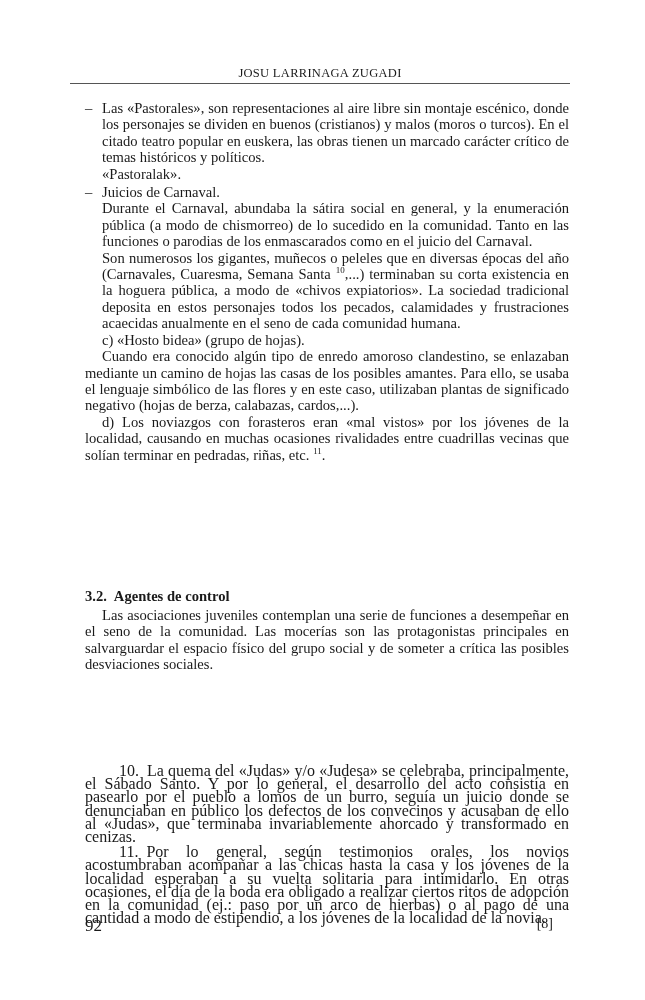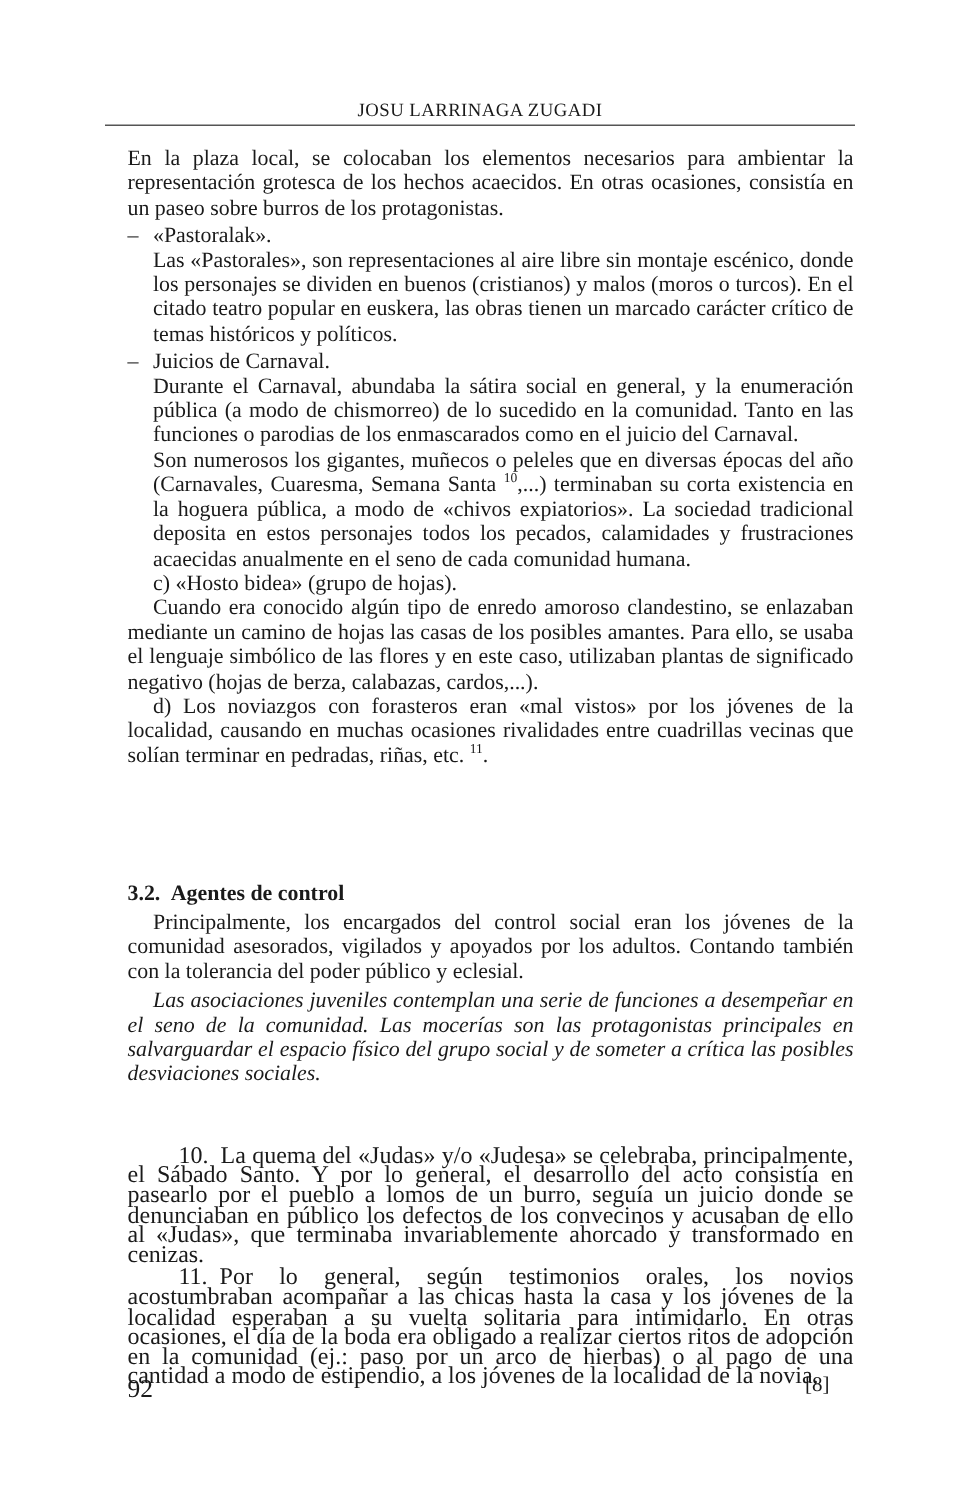--- a/index.html
+++ b/index.html
@@ -42,47 +42,45 @@
 </style>
 </head>
 <body>
 
 <div class="page">
 
   <div class="running-head">JOSU LARRINAGA ZUGADI</div>
   <div class="head-rule"></div>
 
   <div class="body">
-    <p class="indent-block">En la plaza local, se colocaban los elementos necesarios para ambientar la representación grotesca de los hechos acaecidos. En otras ocasiones, consistía en un paseo sobre burros de los protagonistas.</p>
 
     <div class="dash-item">
       <span class="dash">–</span>
+      <p>Las «Pastorales», son representaciones al aire libre sin montaje escénico, donde los personajes se dividen en buenos (cristianos) y malos (moros o turcos). En el citado teatro popular en euskera, las obras tienen un marcado carácter crítico de temas históricos y políticos.</p>
       <p>«Pastoralak».</p>
-      <p>Las «Pastorales», son representaciones al aire libre sin montaje escénico, donde los personajes se dividen en buenos (cristianos) y malos (moros o turcos). En el citado teatro popular en euskera, las obras tienen un marcado carácter crítico de temas históricos y políticos.</p>
     </div>
 
     <div class="dash-item">
       <span class="dash">–</span>
       <p>Juicios de Carnaval.</p>
       <p>Durante el Carnaval, abundaba la sátira social en general, y la enumeración pública (a modo de chismorreo) de lo sucedido en la comunidad. Tanto en las funciones o parodias de los enmascarados como en el juicio del Carnaval.</p>
       <p><span>Son numerosos los gigantes, muñecos o peleles que en diversas épocas del año (Carnavales, Cuaresma, Semana Santa</span> <sup>10</sup><span>,...) terminaban su corta existencia en la hoguera pública, a modo de «chivos expiatorios». La sociedad tradicional deposita en estos personajes todos los pecados, calamidades y frustraciones acaecidas anualmente en el seno de cada comunidad humana.</span></p>
     </div>
 
     <p class="list-c">c) «Hosto bidea» (grupo de hojas).</p>
     <p class="first-line gap-small">Cuando era conocido algún tipo de enredo amoroso clandestino, se enlazaban mediante un camino de hojas las casas de los posibles amantes. Para ello, se usaba el lenguaje simbólico de las flores y en este caso, utilizaban plantas de significado negativo (hojas de berza, calabazas, cardos,...).</p>
     <p class="first-line gap-small"><span>d) Los noviazgos con forasteros eran «mal vistos» por los jóvenes de la localidad, causando en muchas ocasiones rivalidades entre cuadrillas vecinas que solían terminar en pedradas, riñas, etc.</span> <sup>11</sup><span>.</span></p>
   </div>
 
   <div class="section-heading">
     <span class="num">3.2.</span>
     <span>Agentes de control</span>
   </div>
 
   <div class="body2">
-    <p>Principalmente, los encargados del control social eran los jóvenes de la comunidad asesorados, vigilados y apoyados por los adultos. Contando también con la tolerancia del poder público y eclesial.</p>
     <p>Las asociaciones juveniles contemplan una serie de funciones a desempeñar en el seno de la comunidad. Las mocerías son las protagonistas principales en salvarguardar el espacio físico del grupo social y de someter a crítica las posibles desviaciones sociales.</p>
   </div>
 
   <div class="notes">
     <p><span class="nn">10.</span><span>La quema del «Judas» y/o «Judesa» se celebraba, principalmente, el Sábado Santo. Y por lo general, el desarrollo del acto consistía en pasearlo por el pueblo a lomos de un burro, seguía un juicio donde se denunciaban en público los defectos de los convecinos y acusaban de ello al «Judas», que terminaba invariablemente ahorcado y transformado en cenizas.</span></p>
     <p><span class="nn">11.</span><span>Por lo general, según testimonios orales, los novios acostumbraban acompañar a las chicas hasta la casa y los jóvenes de la localidad esperaban a su vuelta solitaria para intimidarlo. En otras ocasiones, el día de la boda era obligado a realizar ciertos ritos de adopción en la comunidad (ej.: paso por un arco de hierbas) o al pago de una cantidad a modo de estipendio, a los jóvenes de la localidad de la novia.</span></p>
   </div>
 
   <div class="folio-left">92</div>
   <div class="folio-right">[8]</div>

